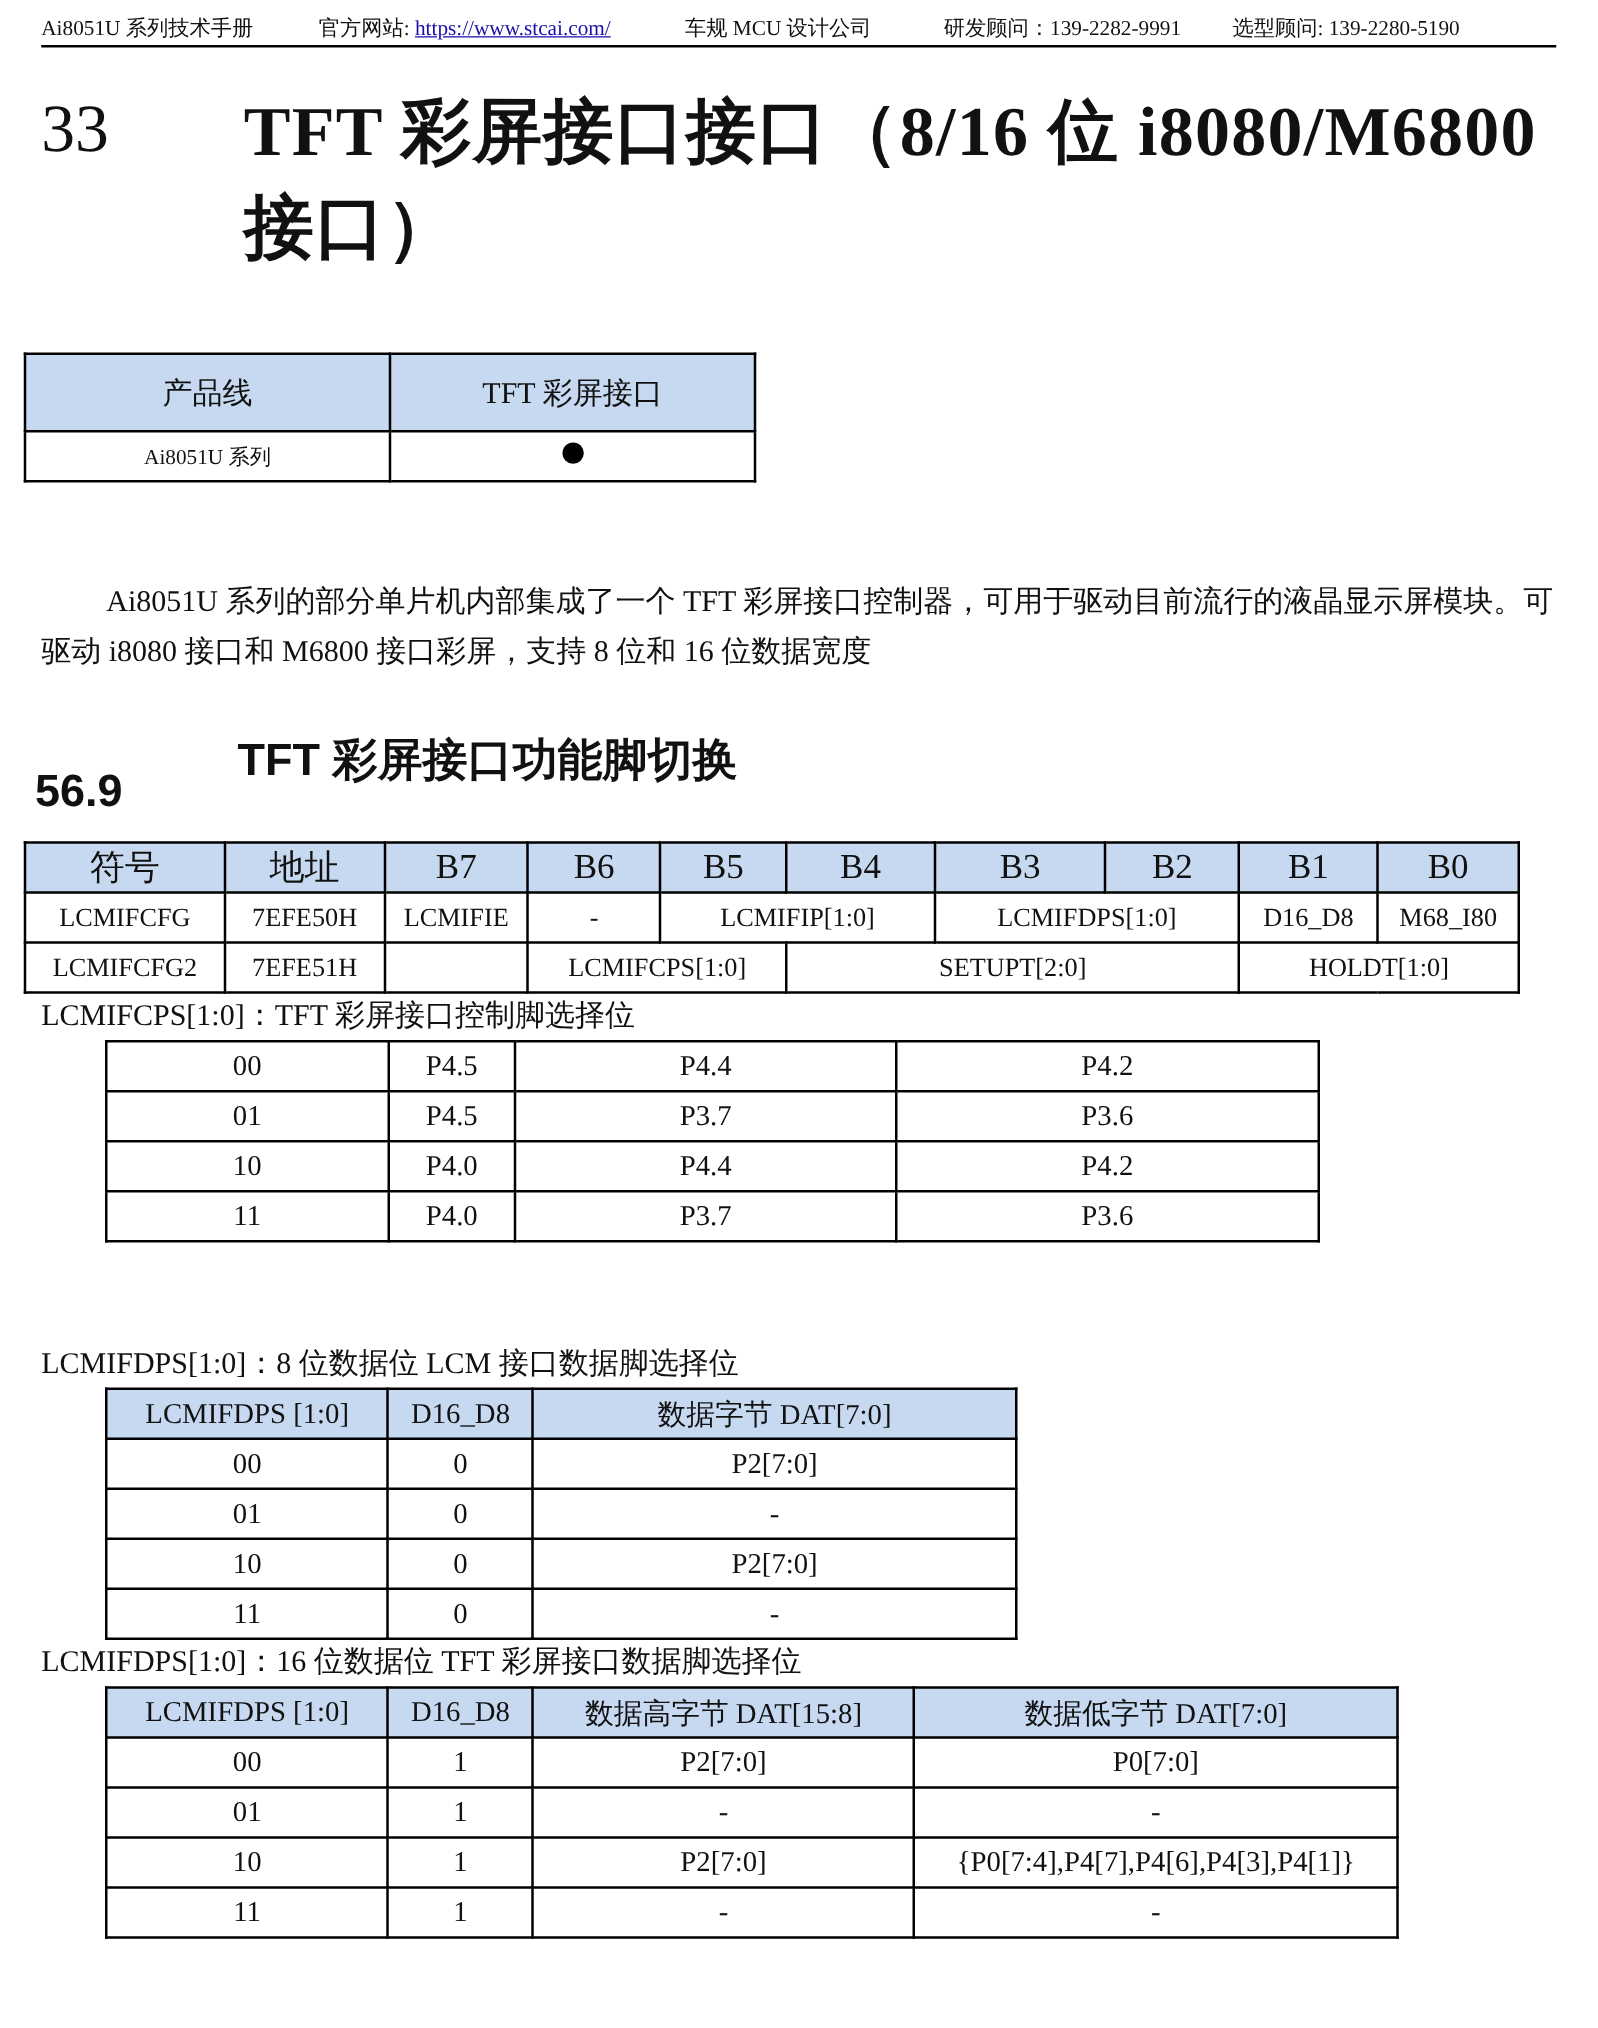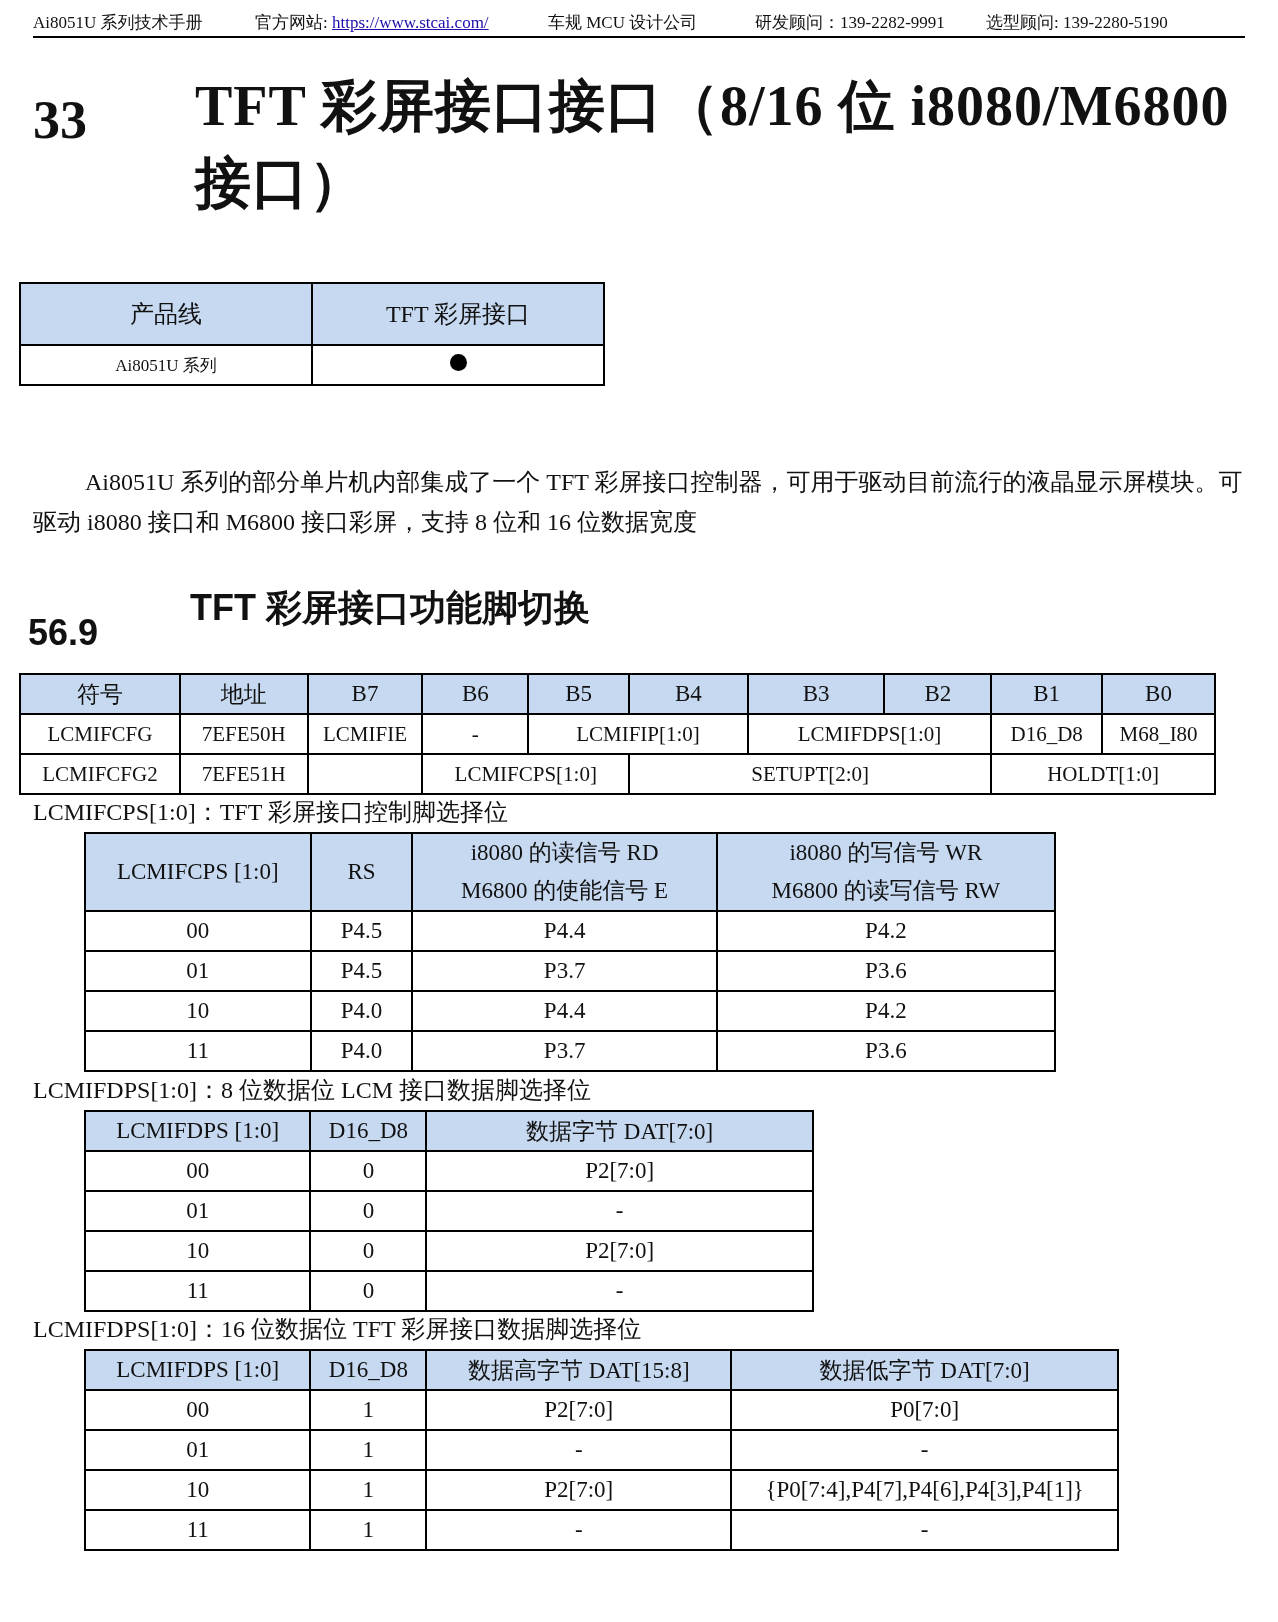--- a/index.html
+++ b/index.html
@@ -10,21 +10,21 @@
   .abs { position: absolute; }
   
   .page-header {
     left: 33px; top: 8px; width: 1212px; height: 28px;
     border-bottom: 2px solid #000; font-size: 17px; font-weight: normal;
     white-space: nowrap;
   }
   .page-header span { position: absolute; top: 3px; }
   .page-header a { color: #1a0dab; text-decoration: underline; }
 
-  .chapter-num { left: 33px; top: 72px; font-size: 54px; font-weight: bold; margin-top: 17px; }
+  .chapter-num { left: 33px; top: 72px; font-size: 54px; font-weight: normal; }
   .chapter-title {
     left: 195px; top: 68px; width: 1060px; font-size: 56px; font-weight: bold;
     line-height: 77px; letter-spacing: 1px;
   }
 
   table { border-collapse: collapse; position: absolute; }
   td, th {
     border: 2px solid #000; text-align: center; vertical-align: middle;
     font-weight: normal; padding: 0;
   }
@@ -34,21 +34,21 @@
   .prod-table th { height: 60px; font-size: 24px; }
   .prod-table td { height: 38px; font-size: 17px; }
   .dot { display: inline-block; width: 17px; height: 17px; border-radius: 50%; background: #000; }
 
   .intro { left: 33px; top: 462px; width: 1210px; font-size: 24px; line-height: 40px; text-indent: 52px; }
 
   .sec-num { left: 28px; top: 612px; font-size: 36px; font-weight: bold; font-family: "Liberation Sans", sans-serif; }
   .sec-title { left: 190px; top: 584px; font-size: 36px; font-weight: bold; font-family: "Liberation Sans", sans-serif; }
 
   .reg-table { left: 19px; top: 673px; width: 1197px; font-size: 21px; }
-  .reg-table th { height: 38px; font-size: 23px; }
+  .reg-table th { height: 38px; font-size: 28px; }
   .reg-table td { height: 38px; }
 
   .caption { left: 33px; font-size: 24px; }
 
   .t1 { left: 84px; top: 832px; width: 972px; font-size: 23px; }
   .t1 th { height: 76px; line-height: 38px; }
   .t1 td { height: 38px; }
 
   .t2 { left: 84px; top: 1110px; width: 730px; font-size: 23px; }
   .t2 th, .t2 td { height: 38px; }
@@ -137,32 +137,20 @@
 
 <div class="abs caption" style="top:796px">LCMIFCPS[1:0]：TFT 彩屏接口控制脚选择位</div>
 <table class="t1">
   <colgroup>
       <col style="width:226px">
       <col style="width:102px">
       <col style="width:305px">
       <col style="width:339px">
     </colgroup>
   <tbody>
-      <tr>
-    <th>LCMIFCPS [1:0]</th>
-    <th>RS</th>
-    <th>
-          <div>i8080 的读信号 RD</div>
-          <div>M6800 的使能信号 E</div>
-        </th>
-    <th>
-          <div>i8080 的写信号 WR</div>
-          <div>M6800 的读写信号 RW</div>
-        </th>
-  </tr>
   <tr>
         <td>00</td>
         <td>P4.5</td>
         <td>P4.4</td>
         <td>P4.2</td>
       </tr>
   <tr>
         <td>01</td>
         <td>P4.5</td>
         <td>P3.7</td>

